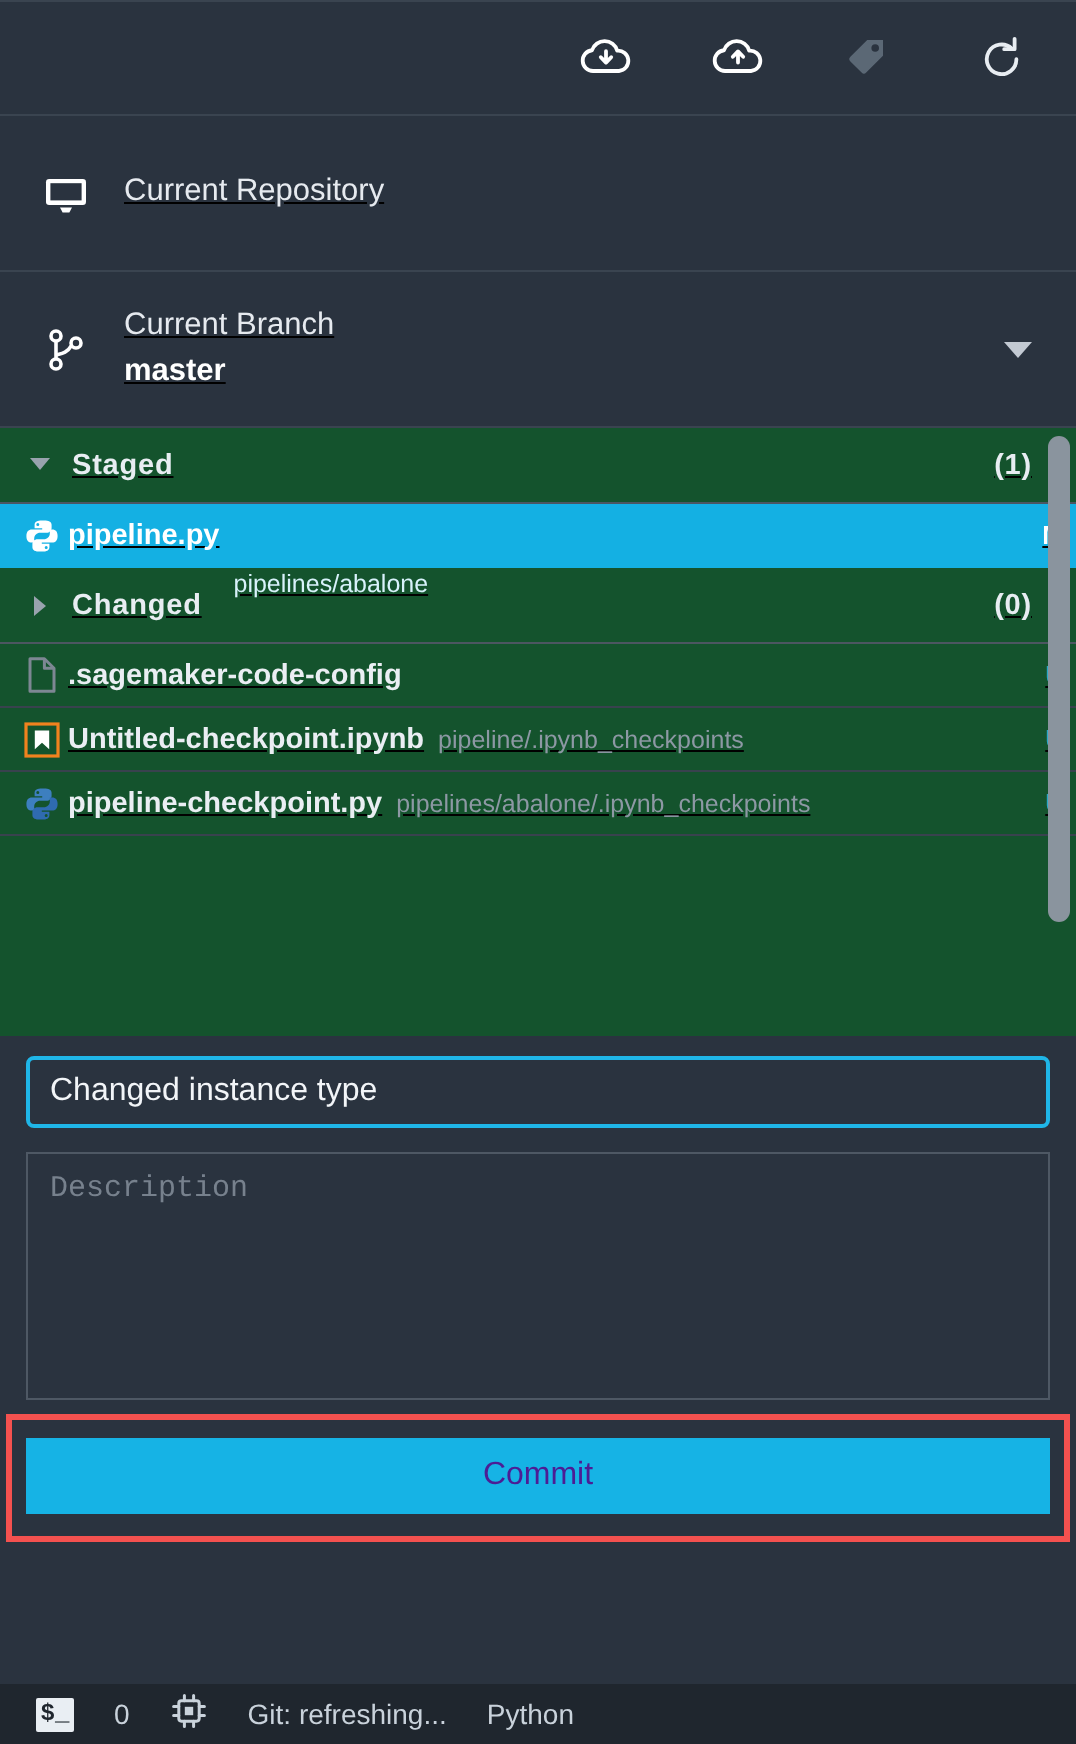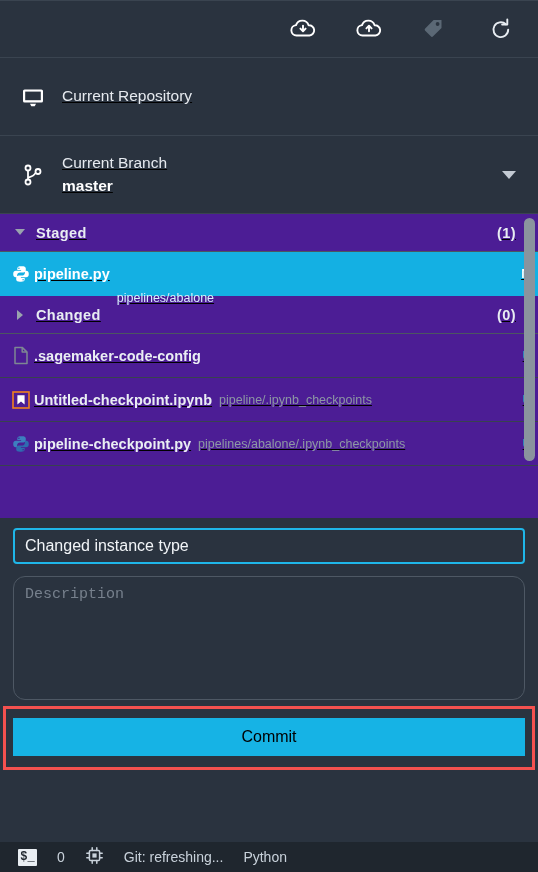--- a/index.html
+++ b/index.html
@@ -59,21 +59,21 @@
   .tab.active { background: #2a333f; color: #eef2f6; }
   .tab.inactive { background: #1f262e; color: #9aa5b1; }
   .tab.active::after {
     content: ""; position: absolute; left: 0; right: 0; bottom: 0;
     height: 3px; background: #11b5e4;
   }
   .tab-sep { width: 1px; background: #8a949e; align-self: stretch; }
 
   
   .filelist {
-    position: relative; background: #4c1d95;
+    position: relative; background: #14532d;
     height: 304px; overflow: hidden;
   }
   .section-head {
     height: 38px; display: flex; align-items: center;
     border-bottom: 1px solid #4c5661;
     color: #e8edf2; font-weight: bold; font-size: 14.5px;
     letter-spacing: .4px; cursor: pointer; padding: 0 22px 0 12px;
   }
   .tri {
     width: 18px; display: inline-block; margin-right: 6px;
@@ -84,21 +84,21 @@
     border-left: 5.5px solid transparent; border-right: 5.5px solid transparent;
     border-top: 6px solid #99a3ae;
   }
   .tri.closed i {
     border-top: 5.5px solid transparent; border-bottom: 5.5px solid transparent;
     border-left: 6px solid #99a3ae; left: 5px; top: -5px;
   }
   .section-head .count { margin-left: auto; font-weight: bold; font-size: 14.5px; }
 
   .file-row {
-    height: 44px; display: flex; align-items: center;
+    height: 32px; display: flex; align-items: center;
     padding: 0 6px 0 8px; cursor: pointer; position: relative;
     border-bottom: 1px solid #39424e;
     text-align: center;
   }
   .file-row.selected { background: #14b0e3; border-bottom-color: #14b0e3; }
   .file-row .ficon {
     width: 26px; flex: 0 0 26px; display: flex;
     align-items: center; justify-content: center;
   }
   .file-row .fname {
@@ -124,31 +124,31 @@
   .form { padding: 10px 13px 0 13px; background: #2a333f; }
   .summary-input {
     width: 100%; height: 36px; background: #2a333f;
     border: 2px solid #1fb6e8; border-radius: 4px;
     color: #f2f5f8; font-size: 16px;
     font-family: "Liberation Sans", sans-serif;
     padding: 0 10px; outline: none;
   }
   .desc-box {
     margin-top: 12px; width: 100%; height: 124px;
-    background: #2a333f; border: 1px solid #4e5864; border-radius: 12px;
+    background: #2a333f; border: 1px solid #4e5864; border-radius: 0;
     padding: 9px 11px; color: #f2f5f8;
     font-family: "Liberation Mono", monospace; font-size: 15px;
     resize: none; outline: none;
   }
   .desc-box::placeholder { color: #77818d; }
 
   .commit-wrap { position: relative; margin: 14px 13px 0 13px; }
   .commit-btn {
     width: 100%; height: 38px; background: #16b3e5; border: none;
-    color: #000000; font-size: 16px;
+    color: #4c1d95; font-size: 16px;
     font-family: "Liberation Sans", sans-serif; cursor: pointer;
   }
   .highlight-box {
     position: absolute; left: -10px; right: -10px; top: -12px; bottom: -14px;
     border: 3px solid #f4514f; pointer-events: none;
   }
 
   
   .statusbar {
     position: absolute; left: 0; bottom: 0; width: 538px; height: 30px;

